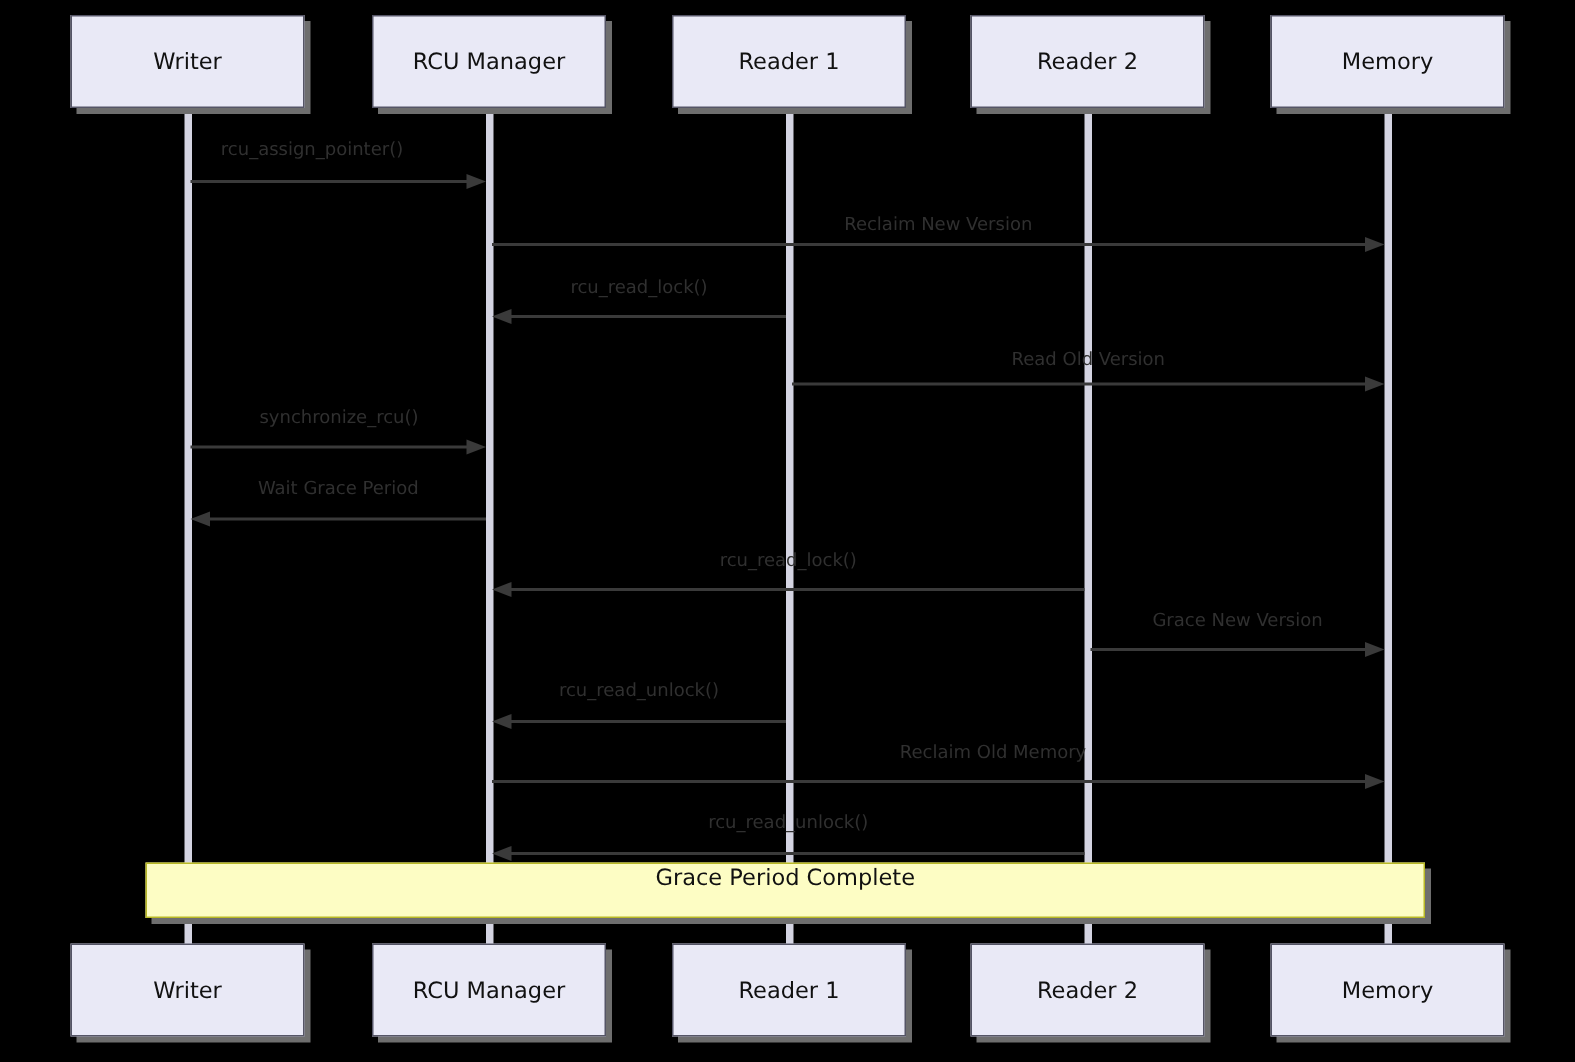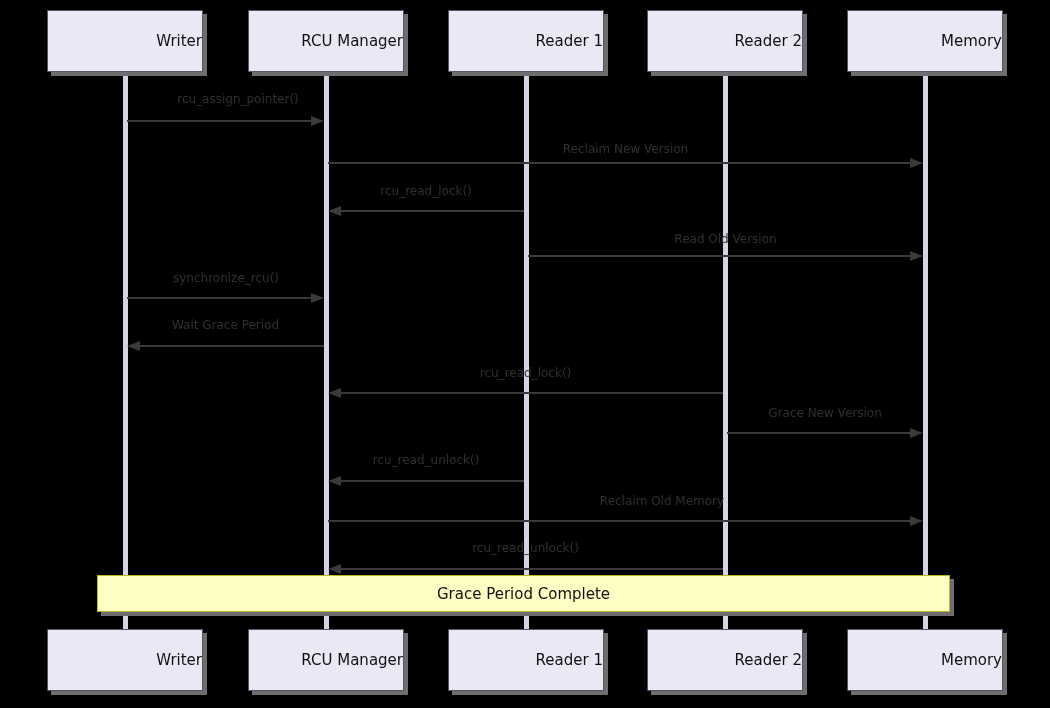--- a/index.html
+++ b/index.html
@@ -14,21 +14,21 @@
     position:absolute;
     width:5px;
     background:#d4d4e2;
   }
   .participant{
     position:absolute;
     width:156px;height:62px;
     background:#e9e9f6;
     border:1px solid #555566;
     box-shadow:4px 4px 0 #6e6e6e;
-    display:flex;align-items:center;justify-content:flex-end;
+    display:flex;align-items:center;justify-content:center;
     color:#111;
     font-size:15px;
     box-sizing:border-box;
   }
   .msg-line{
     position:absolute;height:2px;background:#3a3a3a;
   }
   .msg-label{
     position:absolute;
     transform:translateX(-50%);
@@ -41,21 +41,21 @@
     border-top:5px solid transparent;
     border-bottom:5px solid transparent;
   }
   .arrowhead.right{border-left:13px solid #3a3a3a;}
   .arrowhead.left{border-right:13px solid #3a3a3a;}
   .note{
     position:absolute;
     background:#fdfdc4;
     border:1px solid #b8b826;
     box-shadow:4px 4px 0 #6e6e6e;
-    display:flex;align-items:center;justify-content:center;
+    display:flex;justify-content:center;
     color:#111;font-size:15px;
     box-sizing:border-box;
   }
   .watermark{
     position:absolute;
     right:6px;bottom:12px;
     color:#ffffff;
     font-size:23px;
     font-weight:bold;
     letter-spacing:1px;
@@ -87,21 +87,21 @@
       <div class="participant" style="left: 647px; top: 10px;">
         <span>Reader 2</span>
       </div>
       <div class="participant" style="left: 847px; top: 10px;">
         <span>Memory</span>
       </div>
     </div>
   <div id="messages">
       <div class="msg-line" style="left: 127px; top: 120px; width: 187px;"></div>
       <div class="arrowhead right" style="top: 116px; left: 311px;"></div>
-      <div class="msg-label" style="left: 238px; top: 92px;">rcu_assign_pointer()</div>
+      <div class="msg-label" style="left: 208px; top: 92px;">rcu_assign_pointer()</div>
       <div class="msg-line" style="left: 328px; top: 162px; width: 585px;"></div>
       <div class="arrowhead right" style="top: 158px; left: 910px;"></div>
       <div class="msg-label" style="left: 625.5px; top: 142px;">Reclaim New Version</div>
       <div class="msg-line" style="left: 338px; top: 210px; width: 186px;"></div>
       <div class="arrowhead left" style="top: 206px; left: 328px;"></div>
       <div class="msg-label" style="left: 426px; top: 184px;">rcu_read_lock()</div>
       <div class="msg-line" style="left: 528px; top: 255px; width: 385px;"></div>
       <div class="arrowhead right" style="top: 251px; left: 910px;"></div>
       <div class="msg-label" style="left: 725.5px; top: 232px;">Read Old Version</div>
       <div class="msg-line" style="left: 127px; top: 297px; width: 187px;"></div>

